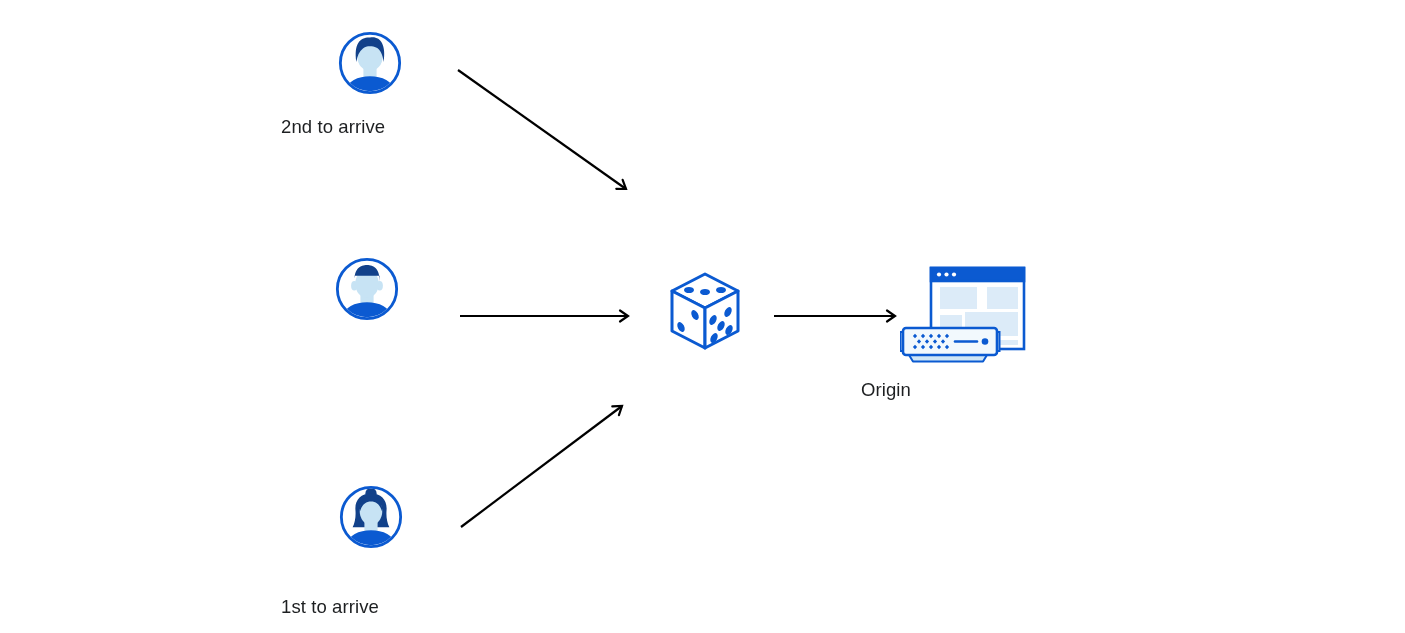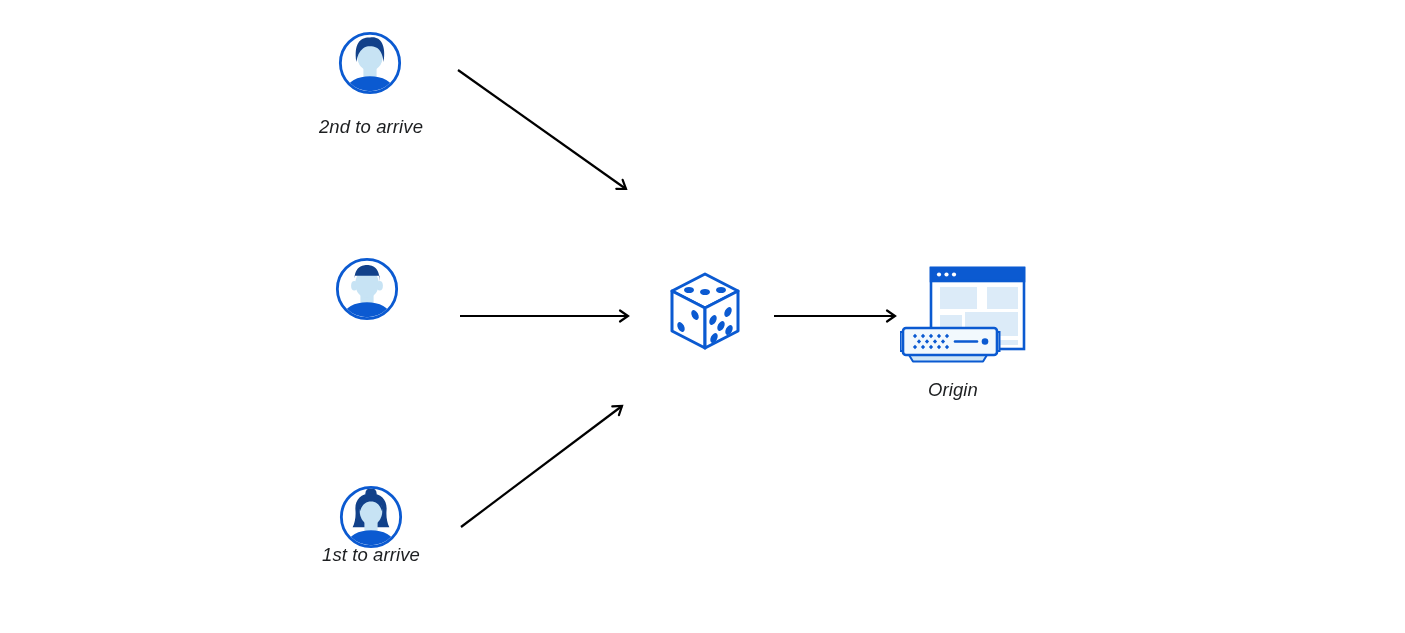--- a/index.html
+++ b/index.html
@@ -4,23 +4,23 @@
 <style>
   html,body{margin:0;padding:0;}
   body{
     width:1405px;height:633px;position:relative;overflow:hidden;
     background:var(--background,#ffffff);
     font-family:"Liberation Sans",sans-serif;
   }
   .canvas{position:absolute;inset:0;}
   .abs{position:absolute;}
   .node-label{
-    position:absolute;text-align:center;
+    position:absolute;text-align:left;
     font-size:18.5px;line-height:22px;color:var(--text,#1d1f21);
-    letter-spacing:.1px;white-space:nowrap;font-style:italic;
+    letter-spacing:.1px;white-space:nowrap;
   }
   
   .f-primary{fill:var(--primary-blue,#0b5ad1);}
   .s-primary{stroke:var(--primary-blue,#0b5ad1);}
   .f-navy{fill:var(--navy,#12418a);}
   .f-face{fill:var(--face,#c7e3f4);}
   .f-light{fill:var(--light-block,#dcebf8);}
   .f-white{fill:#ffffff;}
   .f-server{fill:var(--server-fill,#f2f9fd);}
   .f-base{fill:var(--server-base,#cfe6f6);}
@@ -91,21 +91,21 @@
       <circle cx="34" cy="9" r="6" class="f-navy"></circle>
       <path d="M34,9 C23,9 16.5,16 17.5,27 C18,33.5 17,40 14.5,45
                L53.5,45 C51,40 50,33.5 50.5,27 C51.5,16 45,9 34,9 Z" class="f-navy"></path>
       <rect x="27" y="36" width="14" height="14" class="f-face"></rect>
       <path d="M6,68 C8,54 20,48 34,48 C48,48 60,54 62,68 Z" class="f-primary"></path>
       <ellipse cx="34" cy="28" rx="12" ry="14.5" class="f-face"></ellipse>
       <path d="M34,12.5 C26,12.5 21.5,18.5 22,29 C24.5,20.5 28.5,17.5 34,17.5
                C39.5,17.5 43.5,20.5 46,29 C46.5,18.5 42,12.5 34,12.5 Z" class="f-navy"></path>
     </g>
   </svg>
-  <div class="node-label" style="left:281px;top:544px;width:180px">1st to arrive</div>
+  <div class="node-label" style="left:281px;top:596px;width:180px">1st to arrive</div>
 
   <svg class="abs" style="left:668px;top:271px" width="74" height="80" viewBox="0 0 74 80">
     <g stroke-width="3" stroke-linejoin="round">
       <polygon points="37,3 70,20 37,37 4,20" class="f-white s-primary"></polygon>
       <polygon points="4,20 37,37 37,77 4,60" class="f-white s-primary"></polygon>
       <polygon points="70,20 37,37 37,77 70,60" class="f-white s-primary"></polygon>
     </g>
 
     <ellipse cx="21" cy="19" rx="5" ry="3.1" class="f-primary"></ellipse>
     <ellipse cx="37" cy="21" rx="5" ry="3.1" class="f-primary"></ellipse>
@@ -154,15 +154,15 @@
         <path d="M15,82.8 l2.1,2.2 l-2.1,2.2 l-2.1,-2.2 Z"></path>
         <path d="M23,82.8 l2.1,2.2 l-2.1,2.2 l-2.1,-2.2 Z"></path>
         <path d="M31,82.8 l2.1,2.2 l-2.1,2.2 l-2.1,-2.2 Z"></path>
         <path d="M39,82.8 l2.1,2.2 l-2.1,2.2 l-2.1,-2.2 Z"></path>
         <path d="M47,82.8 l2.1,2.2 l-2.1,2.2 l-2.1,-2.2 Z"></path>
       </g>
       <line x1="55" y1="79.5" x2="77" y2="79.5" class="s-primary" stroke-width="2.6" stroke-linecap="round"></line>
       <circle cx="85" cy="79.5" r="3.3" class="f-primary"></circle>
     </g>
   </svg>
-  <div class="node-label" style="left:888px;top:379px;width:130px">Origin</div>
+  <div class="node-label" style="left:861px;top:379px;width:130px">Origin</div>
 
 </div>
 
 </body></html>

